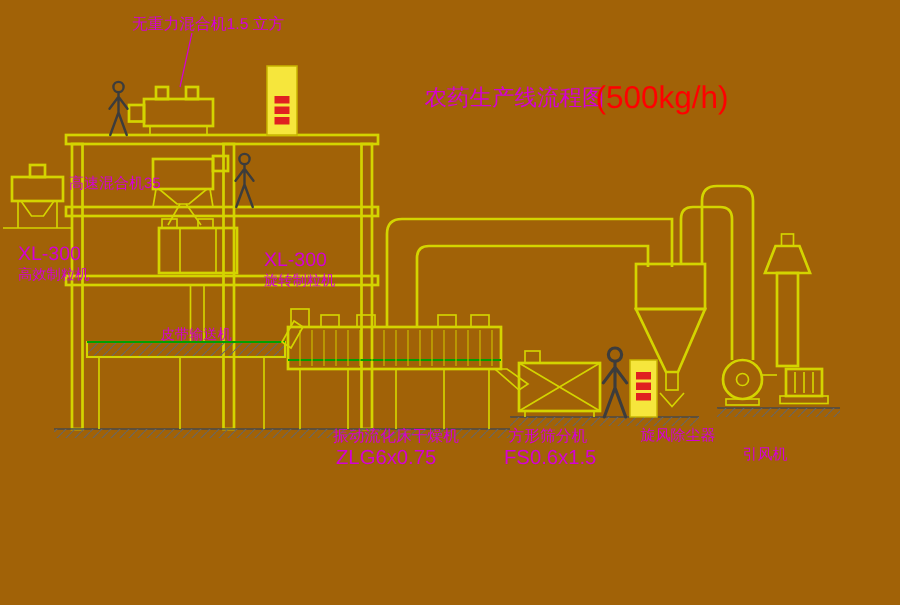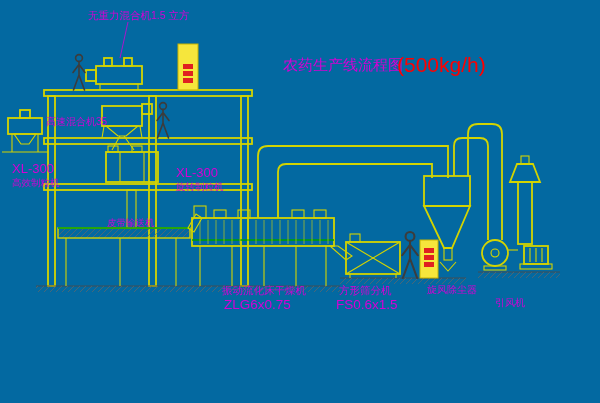--- a/index.html
+++ b/index.html
@@ -1,16 +1,16 @@
 <!DOCTYPE html>
 <html><head>
 <meta charset="utf-8">
 <style>
   html,body{margin:0;padding:0;background:#ffffff;}
-  .screen{position:relative;width:600px;height:403px;background:#0369a1;overflow:hidden;}
+  .screen{position:relative;width:600px;height:403px;background:#a16207;overflow:hidden;}
   svg{display:block;}
   .y{fill:none;stroke:#d4d400;stroke-width:1.8;}
   .y1{fill:none;stroke:#d4d400;stroke-width:1.1;}
   .yt{fill:none;stroke:#d8d800;stroke-width:0.6;}
   .blk{fill:none;stroke:#4a4a4a;stroke-width:0.9;}
   .grn{fill:none;stroke:#00a000;stroke-width:1.4;}
   .person{fill:none;stroke:#3c3c3c;stroke-width:1.6;stroke-linecap:round;}
   .cab{fill:#f6e63c;stroke:#c8b400;stroke-width:1;}
   .rmk{fill:#e02020;stroke:none;}
   .lead{stroke:#d400d4;stroke-width:0.8;fill:none;}

